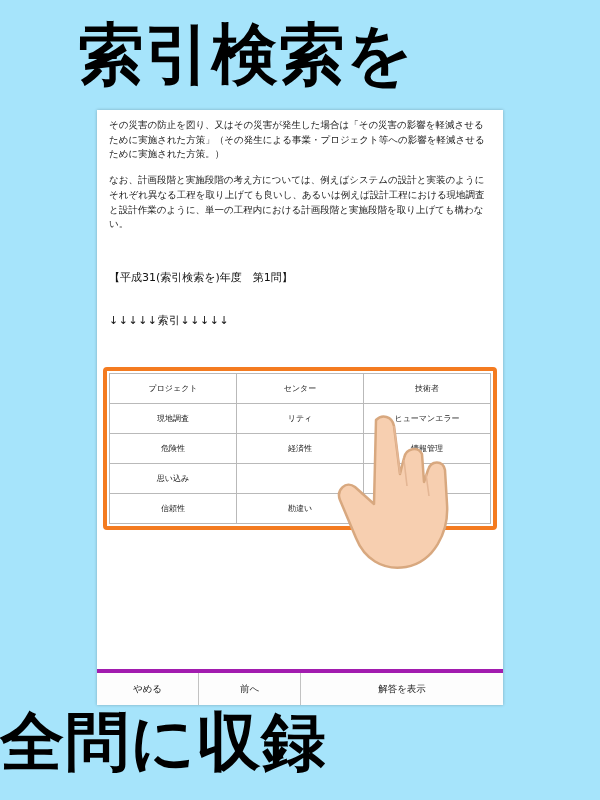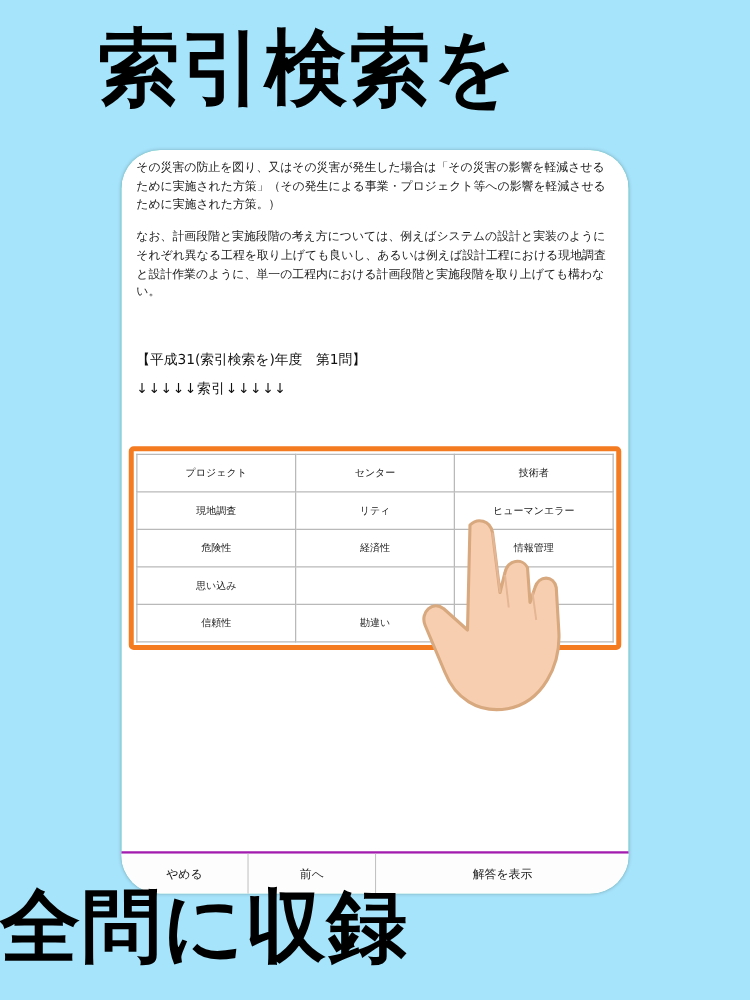--- a/index.html
+++ b/index.html
@@ -44,28 +44,27 @@
     color: #000000;
     letter-spacing: 1px;
     z-index: 40;
     pointer-events: none;
   }
 
   
   .device {
     position: absolute;
     left: 97px;
-    top: 120px;
+    top: 110px;
     width: 406px;
     height: 595px;
-    background: #14b8a6;
+    background: #ec4899;
     box-shadow: 0 0 3px rgba(0,0,0,0.25);
     overflow: hidden;
     z-index: 10;
-    border-radius: 31px;
   }
 
   .content {
     position: absolute;
     left: 0;
     top: 0;
     right: 0;
     bottom: 32px;
     overflow: hidden;
     background: #fff;
@@ -87,21 +86,21 @@
 
   .question-label {
     padding: 0 12px;
     margin-top: 38px;
     font-size: 11px;
     color: #111;
     font-family: "DejaVu Sans", sans-serif;
   }
   .index-marker {
     padding: 0 12px;
-    margin-top: 8px;
+    margin-top: 28px;
     font-size: 11px;
     color: #111;
     letter-spacing: 0.5px;
     font-family: "DejaVu Sans", sans-serif;
   }
 
   
   .choices-wrap {
     margin: 45px 12px 0 12px;
     position: relative;
@@ -135,21 +134,21 @@
   }
 
   
   .buttonbar {
     position: absolute;
     left: 0;
     right: 0;
     bottom: 0;
     height: 32px;
     display: flex;
-    border-top: 2px solid #a21caf;
+    border-top: 4px solid #a21caf;
     background: #fdfdfd;
   }
   .buttonbar .btn {
     flex: 1 1 0;
     display: flex;
     align-items: center;
     justify-content: center;
     font-size: 9.5px;
     color: #1a1a1a;
     border-right: 1px solid #c2c2c2;

